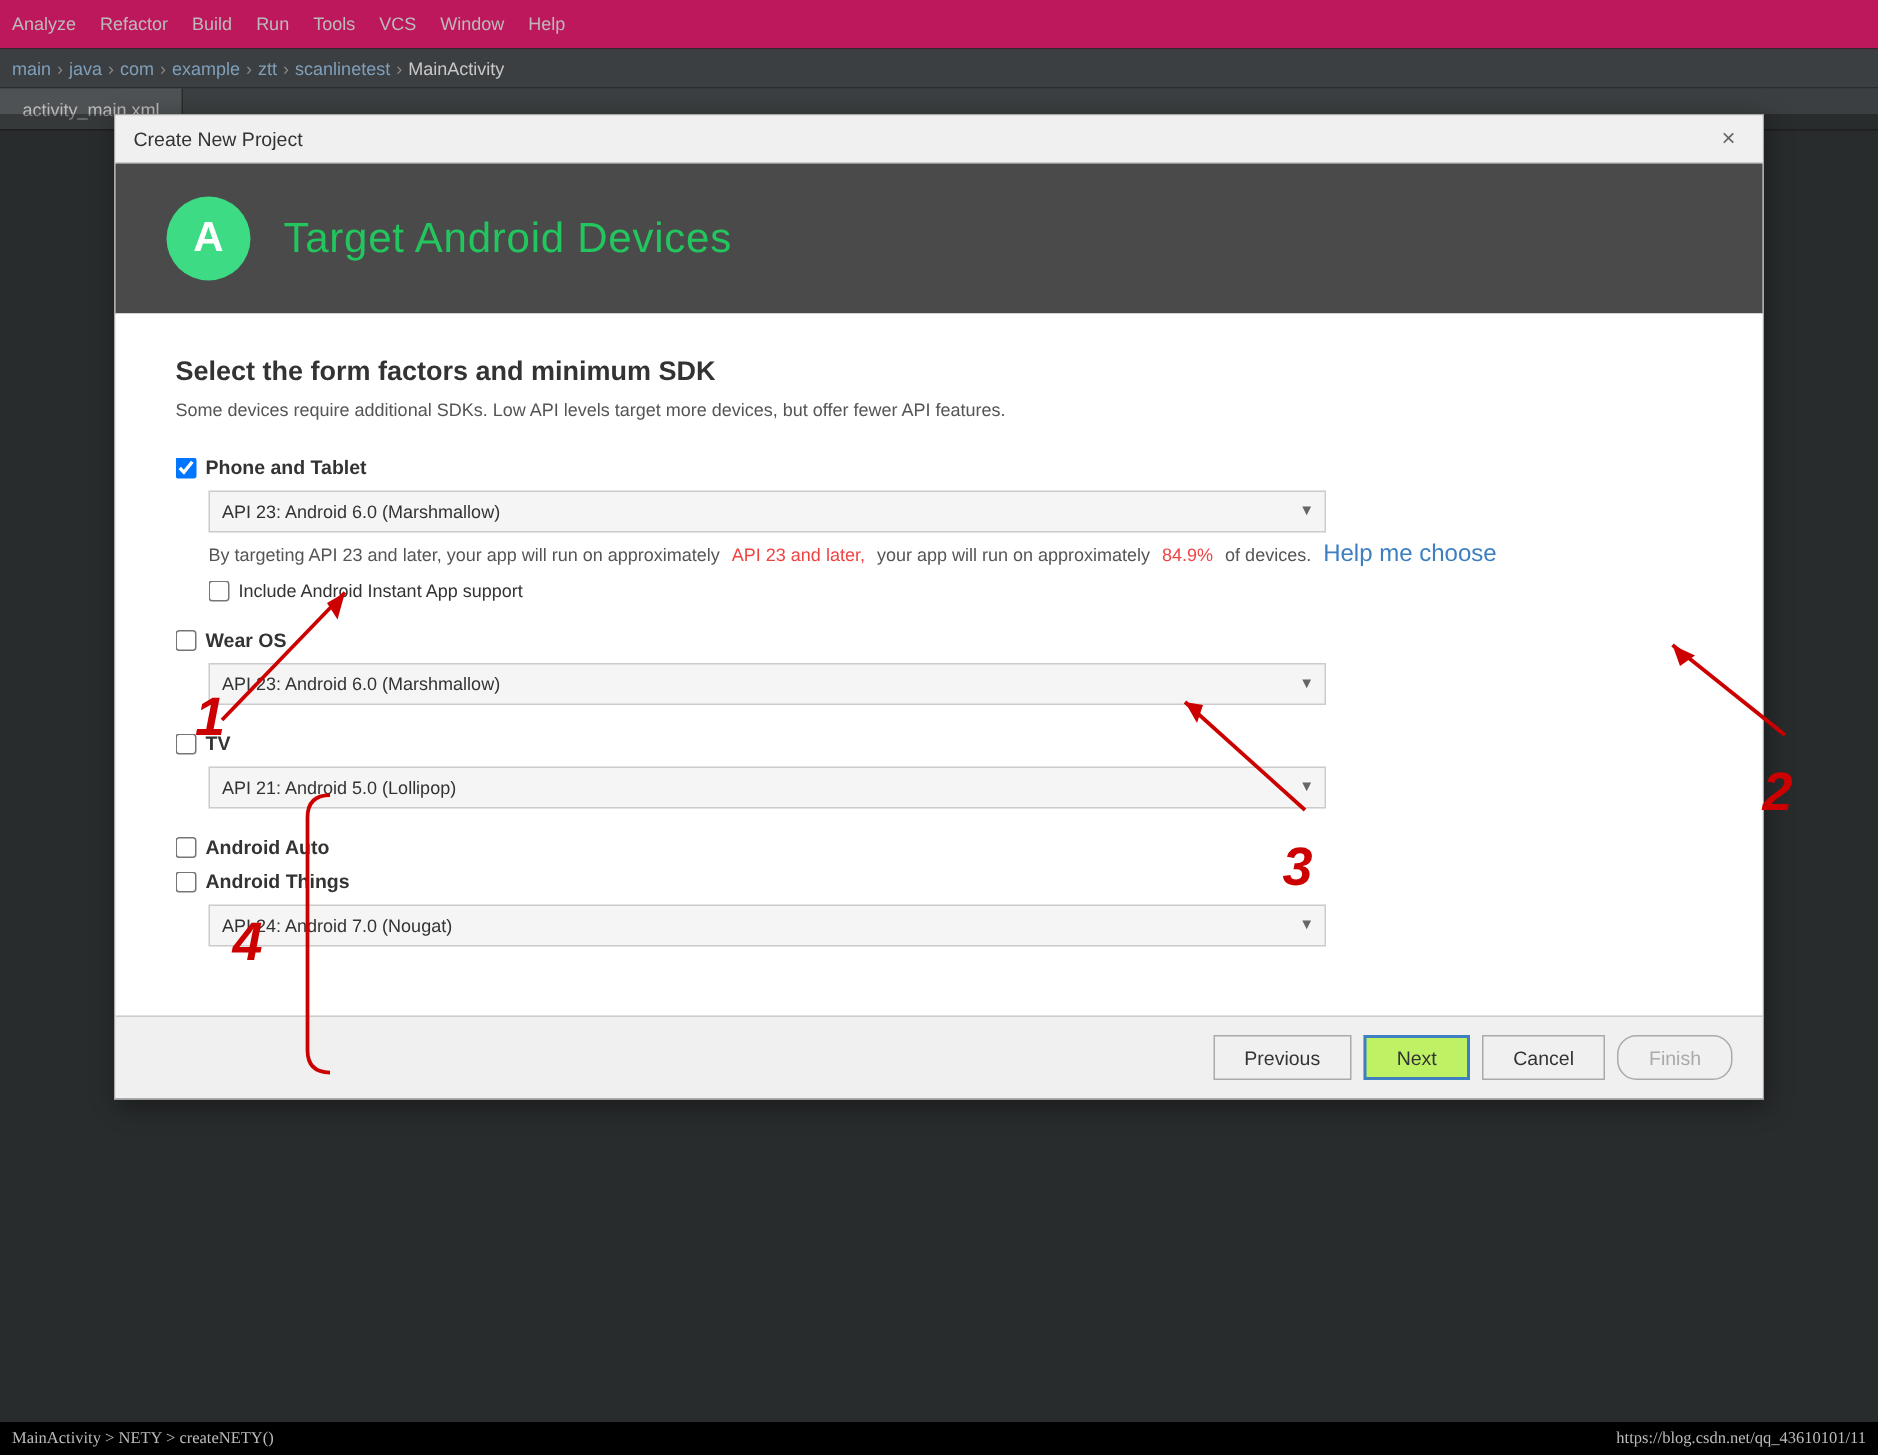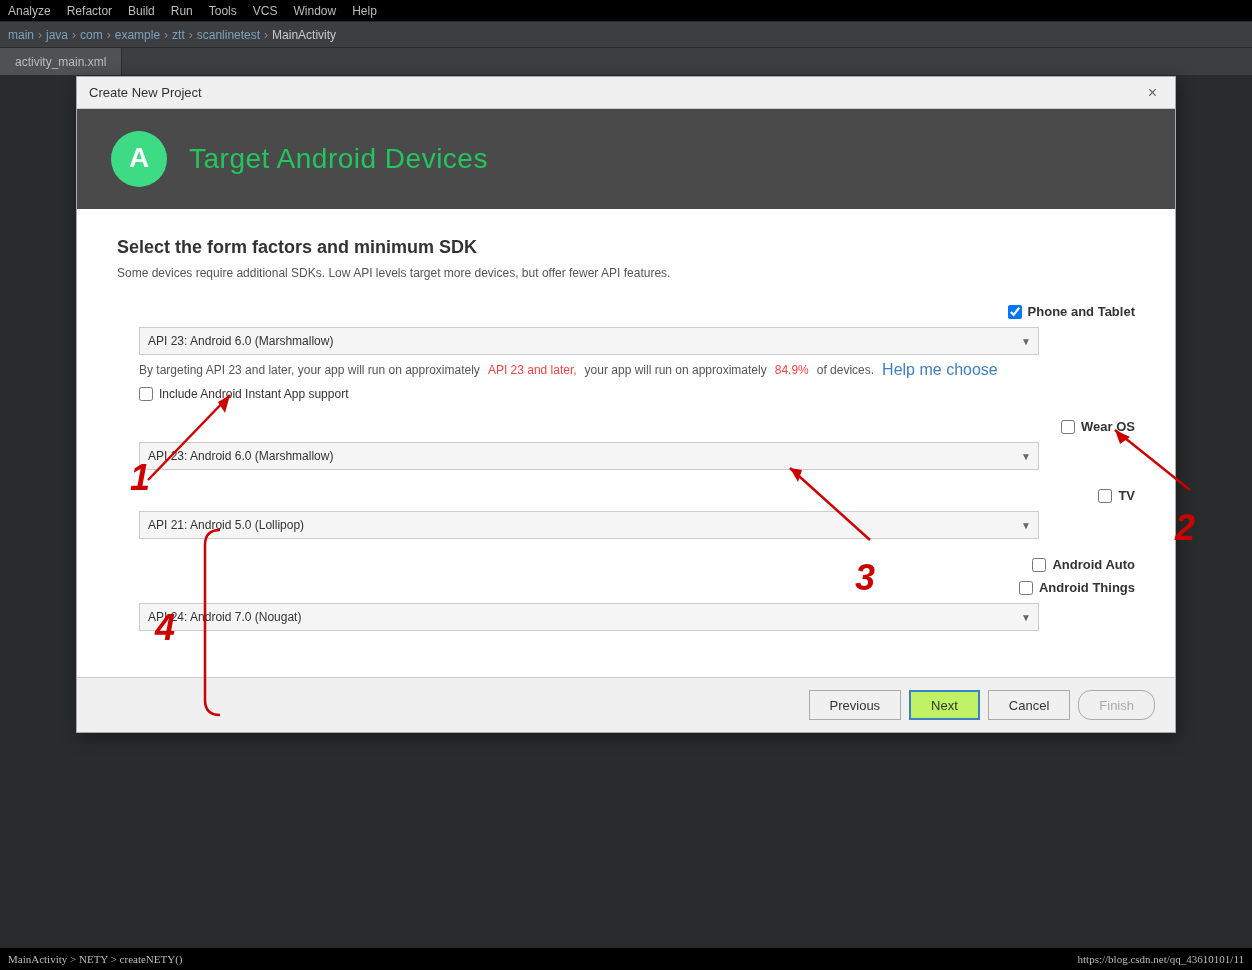--- a/index.html
+++ b/index.html
@@ -8,22 +8,22 @@
       font-size: 13px;
       background: #3c3f41;
       width: 1252px;
       height: 970px;
       overflow: hidden;
       position: relative;
     }
 
     
     .ide-top-bar {
-      background: #000000;
-      height: 22px;
+      background: #be185d;
+      height: 33px;
       display: flex;
       align-items: center;
       padding: 0 8px;
       gap: 16px;
       border-bottom: 1px solid #2b2b2b;
     }
     .ide-menu-item {
       color: #bbbbbb;
       font-size: 12px;
       cursor: pointer;
@@ -158,35 +158,34 @@
 
     .form-section {
       margin-bottom: 18px;
     }
 
     .checkbox-row {
       display: flex;
       align-items: center;
       gap: 6px;
       margin-bottom: 8px;
-      justify-content: flex-end;
     }
     .checkbox-row input[type="checkbox"] {
       width: 14px;
       height: 14px;
       cursor: pointer;
     }
     .checkbox-label {
       font-size: 13px;
       font-weight: bold;
       color: #333;
     }
     .dropdown-wrapper {
       position: relative;
-      width: 900px;
+      width: 745px;
       margin-left: 22px;
       margin-bottom: 6px;
     }
     .dropdown-wrapper select {
       width: 100%;
       height: 28px;
       background: #f5f5f5;
       border: 1px solid #cccccc;
       padding: 2px 8px;
       font-size: 12px;

